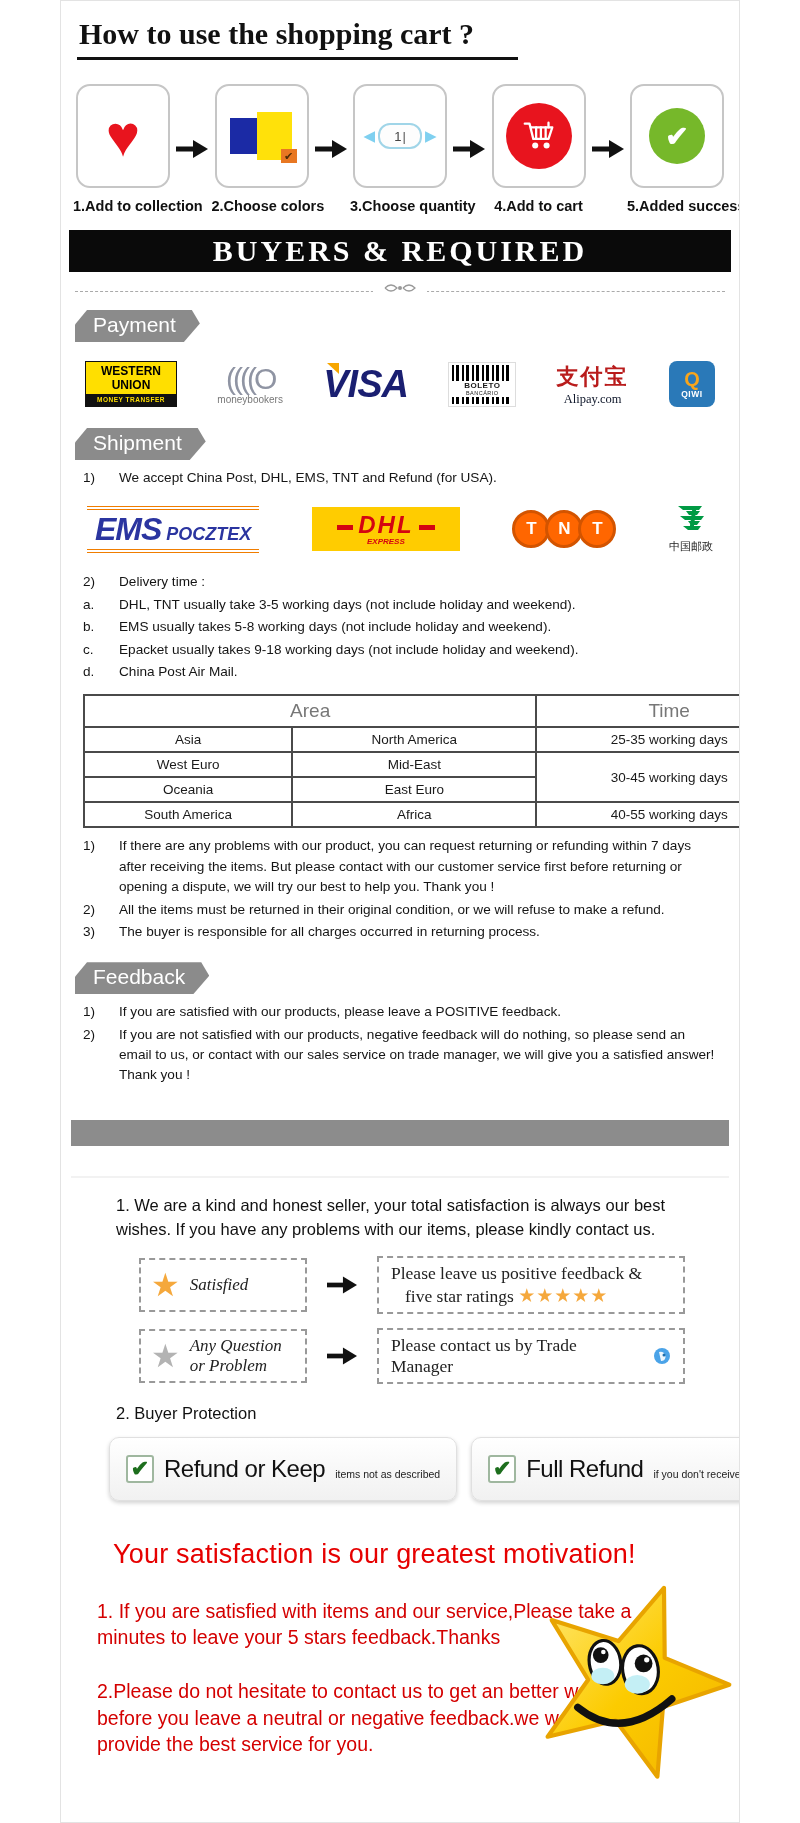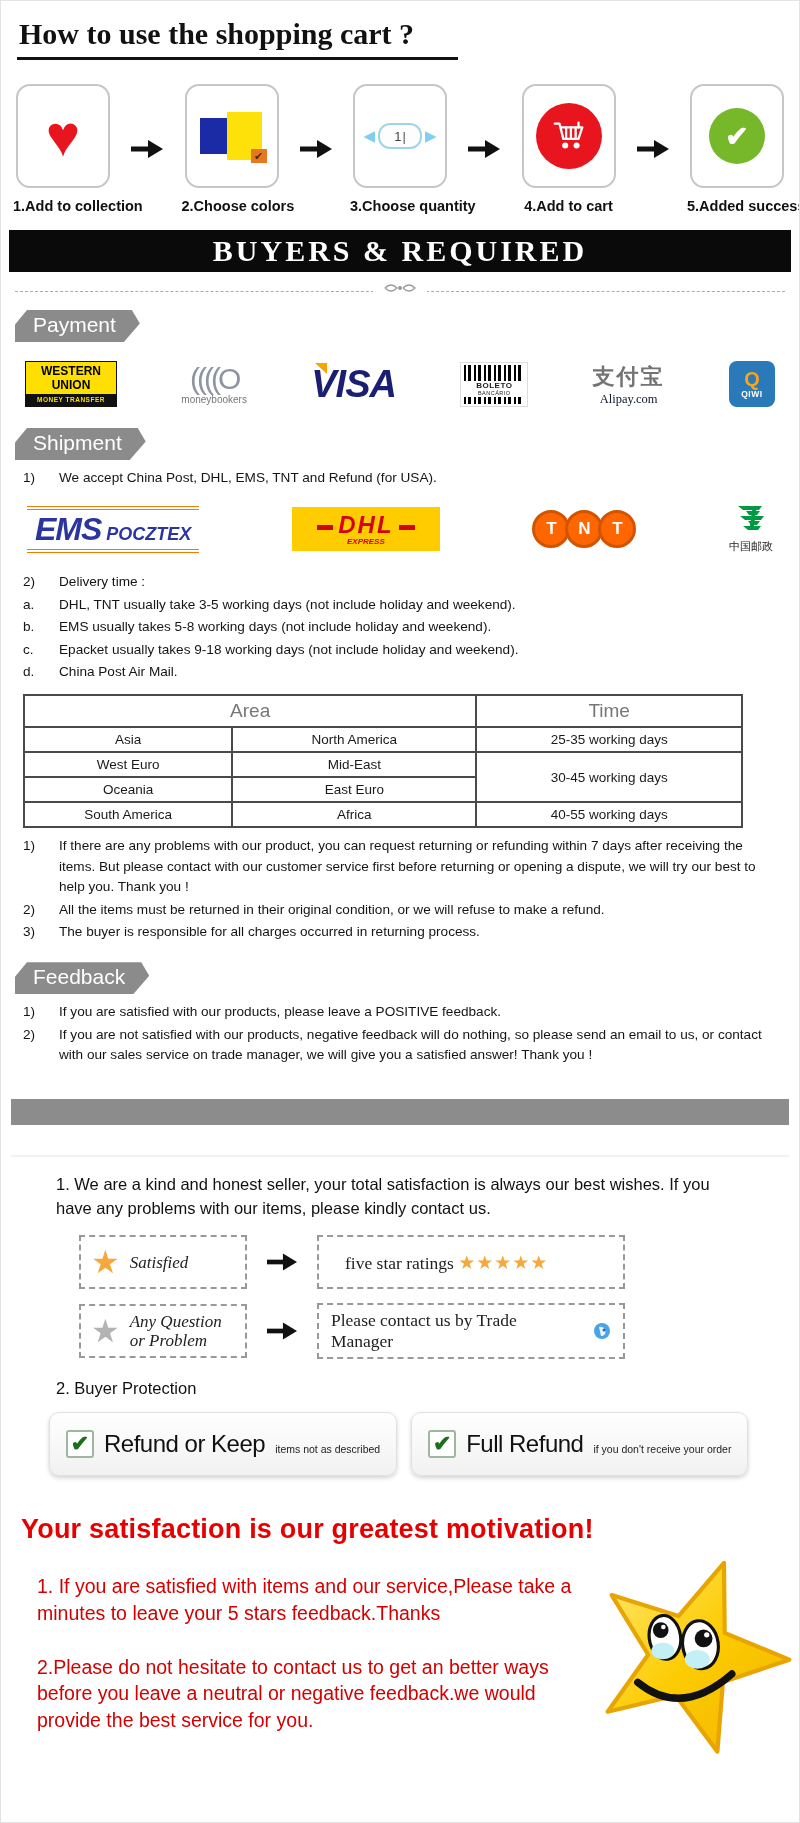--- a/index.html
+++ b/index.html
@@ -1,17 +1,17 @@
 <!DOCTYPE html>
 <html><head>
 <meta charset="utf-8">
 <style>
   * { margin:0; padding:0; box-sizing:border-box; }
   body { background:#fff; font-family:"Liberation Sans", sans-serif; color:#1a1a1a; }
-  .page { position:relative; width:800px; height:1823px; margin:0 auto; background:#fff;
+  .page { position:relative; width:680px; height:1823px; margin:0 auto; background:#fff;
           border:1px solid #e3e3e3; overflow:hidden; }
 
   
   .title { display:inline-block; margin:16px 0 0 16px; font-family:"Liberation Serif", serif;
            font-size:30px; font-weight:bold; color:#111; border-bottom:3px solid #111; padding:0 44px 6px 2px; }
 
   
   .steps { display:flex; align-items:center; justify-content:space-between; margin:24px 12px 0; }
   .step { width:100px; text-align:center; }
   .card { width:94px; height:104px; margin:0 auto; border:2px solid #c6c6c6; border-radius:14px;
@@ -58,21 +58,21 @@
   .mb-label { font-size:10px; color:#777; }
   .visa { position:relative; font-style:italic; font-weight:bold; font-size:38px; color:#1a1f71; letter-spacing:-1px; }
   .visa-flag { position:absolute; left:4px; top:0; width:0; height:0;
                border-left:12px solid transparent; border-top:11px solid #f7a600; }
   .boleto { width:68px; text-align:center; border:1px solid #ddd; background:#fff; padding:2px 3px; }
   .bars { height:16px; background:repeating-linear-gradient(90deg,#000 0 2px,#fff 2px 4px,#000 4px 7px,#fff 7px 10px); }
   .bars.small { height:7px; margin-top:1px; }
   .boleto-l1 { font-size:8px; font-weight:bold; letter-spacing:.5px; }
   .boleto-l2 { font-size:5.5px; letter-spacing:.5px; }
   .alipay { text-align:center; }
-  .alipay-cn { font-size:22px; color:#737373; font-weight:bold; letter-spacing:2px; }
+  .alipay-cn { font-size:22px; color:#b91c1c; font-weight:bold; letter-spacing:2px; }
   .alipay-label { font-size:12.5px; color:#0f172a; font-family:"Liberation Serif", serif; }
   .qiwi { width:46px; height:46px; background:#2a79b8; border-radius:8px; color:#fff;
           display:flex; flex-direction:column; align-items:center; justify-content:center; }
   .qiwi-q { color:#f8a51b; font-weight:bold; font-size:20px; line-height:1; }
   .qiwi-label { font-size:8.5px; font-weight:bold; letter-spacing:.5px; }
 
   
   .shiplogos { display:flex; align-items:center; justify-content:space-between; margin:12px 26px 0; height:58px;gap:6px; }
   .ems { border-top:4px double #f07d00; border-bottom:4px double #f07d00; padding:1px 8px;
          display:flex; align-items:baseline; gap:5px; }
@@ -128,21 +128,21 @@
   .pcard { background:linear-gradient(#ffffff,#f1f1f1); border:1px solid #e0e0e0; border-radius:10px;
            box-shadow:0 2px 4px rgba(0,0,0,.18); height:64px; padding:8px 16px;
            display:flex; align-items:center; gap:10px; }
   .chk { width:28px; height:28px; flex:none; border:2px solid #9fb79f; border-radius:3px; background:#fff;
          color:#1d6e1d; font-size:22px; line-height:24px; text-align:center; font-weight:bold; }
   .pcard-title { font-size:24px; color:#111; letter-spacing:-.5px; white-space:nowrap; }
   .pcard-sub { font-size:10.5px; color:#222; margin-top:10px; white-space:nowrap; }
 
   
   .redsec { position:relative; margin-top:38px; }
-  .red-heading { margin-left:20px; font-size:27px; font-weight:bold; color:#e60000; letter-spacing:.2px; }
+  .red-heading { margin-left:52px; font-size:27px; font-weight:normal; color:#e60000; letter-spacing:.2px; }
   .red-para { margin:28px 0 0 36px; width:545px; font-size:19.5px; line-height:1.35; color:#d40000; }
   .bigstar { position:absolute; right:4px; top:22px; }
 </style>
 </head>
 <body>
 
 <div class="page">
 
   
   <h1 class="title">How to use the shopping cart ?</h1>
@@ -391,20 +391,21 @@
   <div class="fbrow">
     <div class="dashbox dash-left">
       <span class="star-ic gold">★</span>
       <span class="dash-label">Satisfied</span>
     </div>
     <svg width="30" height="18" viewBox="0 0 32 18">
         <rect x="0" y="6.5" width="19" height="5" fill="#111"></rect>
         <polygon points="17,0 32,9 17,18" fill="#111"></polygon>
       </svg>
     <div class="dashbox dash-right">
+      <span>Please leave us positive feedback &amp;</span>
       <span class="line2"><span>five star ratings</span> <span class="mini-stars">★★★★★</span></span>
     </div>
   </div>
 
   <div class="fbrow">
     <div class="dashbox dash-left">
       <span class="star-ic gray">★</span>
       <span class="dash-label"><span>Any Question</span><br><span>or Problem</span></span>
     </div>
     <svg width="30" height="18" viewBox="0 0 32 18">

